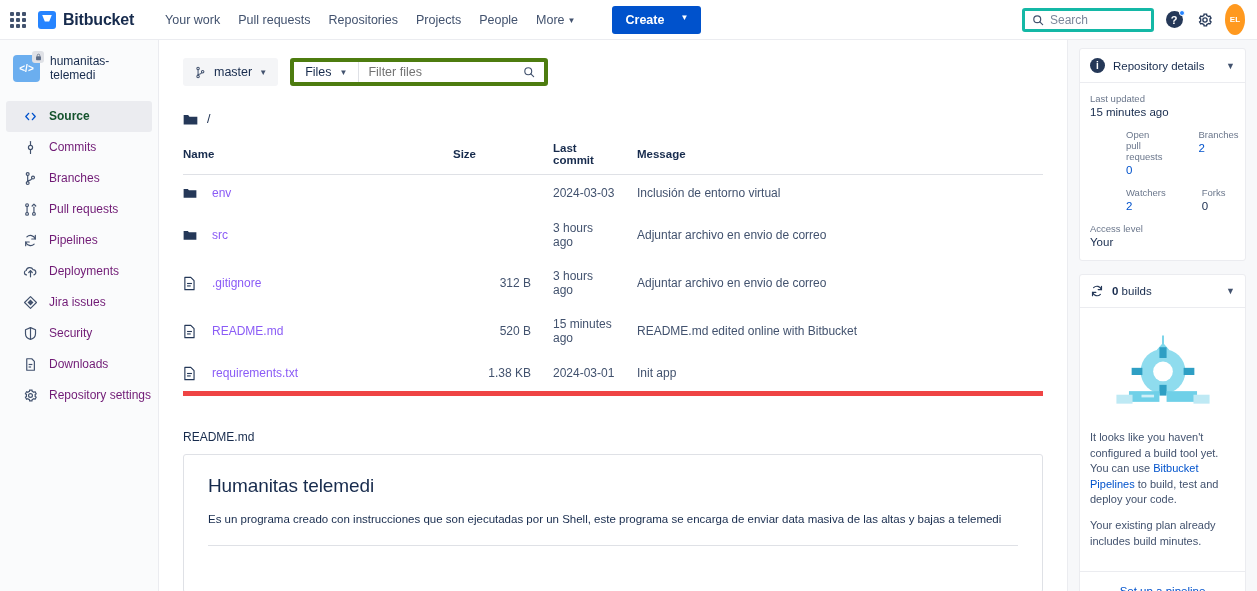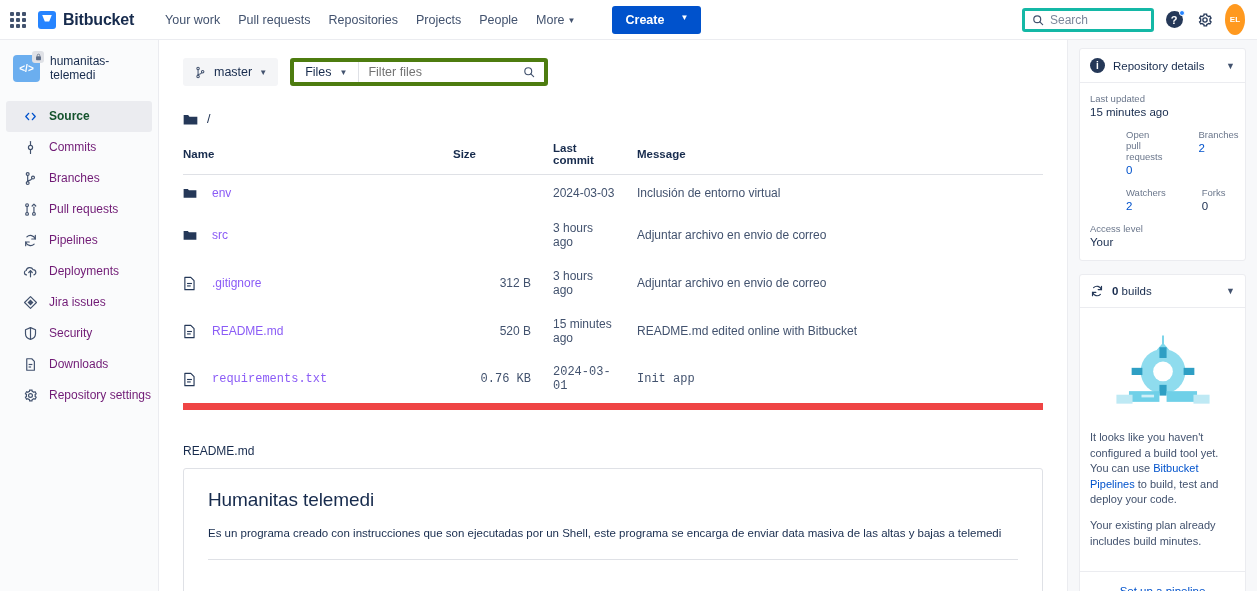--- a/index.html
+++ b/index.html
@@ -142,21 +142,21 @@
   table.files th {
     text-align: left; font-size: 11.5px; font-weight: 700; color: #172B4D;
     padding: 0 0 8px 0; border-bottom: 1px solid #DFE1E6;
   }
   table.files th.size { }
   table.files td {
     font-size: 12px; color: #42526E; padding: 10px 0; height: 28px;
     vertical-align: middle;
   }
   table.files tr.filerow td { border-bottom: none; }
-  table.files tr.filerow:last-child td { border-bottom: 7px solid #ef4444; font-family: Liberation Mono, monospace; }
+  table.files tr.filerow:last-child td { border-bottom: 5px solid #ef4444; }
   .c-name { width: 270px; }
   .c-size { width: 78px; text-align: right; }
   .c-commit { width: 84px; padding-left: 22px !important; }
   .c-msg { padding-left: 22px !important; }
   .namecell { display: flex; align-items: center; gap: 15px; }
   .namecell .fname { color: #8b5cf6; cursor: pointer; font-size: 12px; }
   .ficon { width: 14px; height: 16px; flex: 0 0 14px; display: flex; align-items: center; }
 
   
   .readme-label { font-size: 12px; color: #172B4D; margin: 34px 0 10px 0; font-weight: 400; }
@@ -509,21 +509,21 @@
                 <span class="ficon">
                     <svg width="13" height="15" viewBox="0 0 16 18" fill="none" stroke="#253858" stroke-width="1.4" stroke-linejoin="round">
                       <path d="M2.3 1.4h7.3l4 4v11.2h-11.3z"></path>
                       <line x1="5" y1="9" x2="11" y2="9"></line>
                       <line x1="5" y1="12" x2="9.5" y2="12"></line>
                     </svg>
                   </span>
                 <span class="fname">requirements.txt</span>
               </span>
             </td>
-            <td class="c-size">0.76 KB</td>
+            <td class="c-size">1.38 KB</td>
             <td class="c-commit">2024-03-01</td>
             <td class="c-msg">Init app</td>
           </tr>
         </tbody>
       </table>
 
       <div class="readme-label">README.md</div>
       <div class="readme-card">
         <div class="rm-h1">Humanitas telemedi</div>
         <div class="rm-p">Es un programa creado con instrucciones que son ejecutadas por un Shell, este programa se encarga de enviar data masiva de las altas y bajas a telemedi</div>

